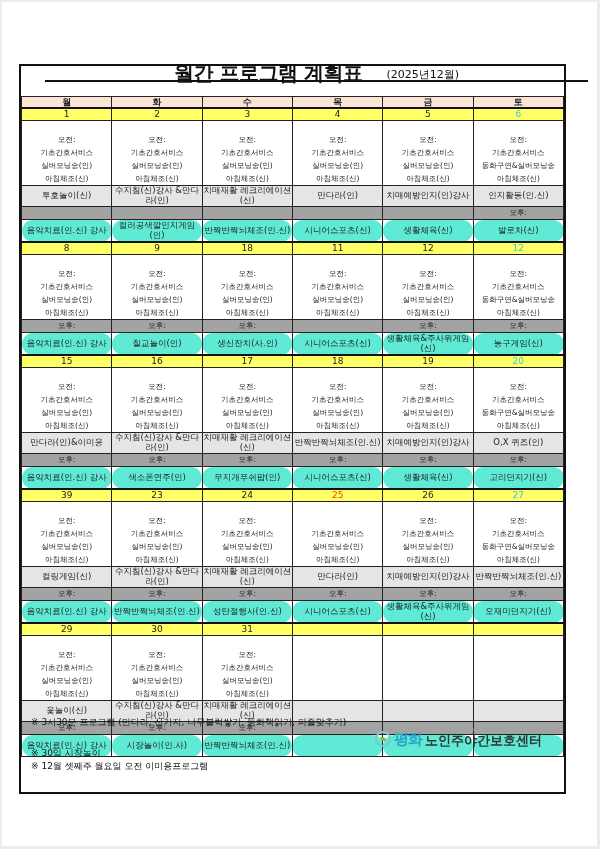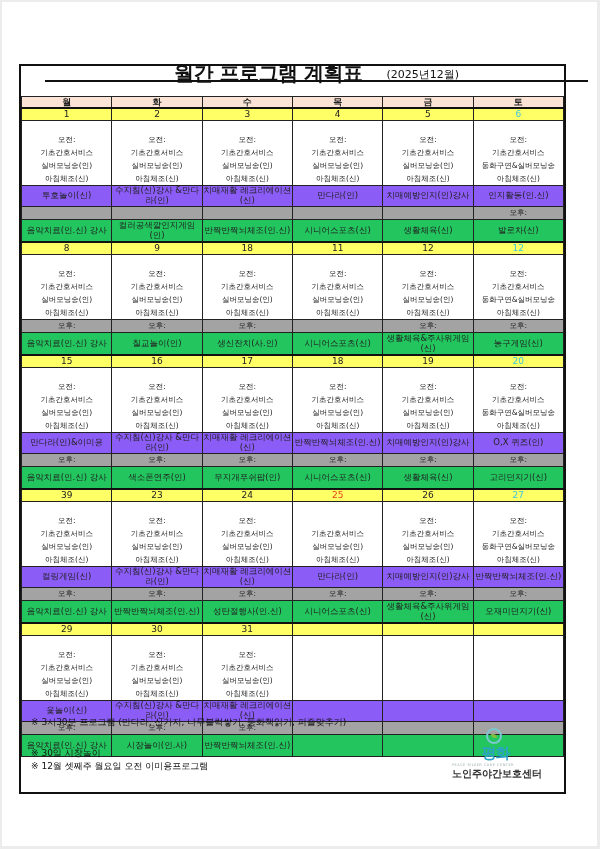--- a/index.html
+++ b/index.html
@@ -27,43 +27,43 @@
     overflow: hidden; line-height: 1.15;
   }
   .cal col { width: 16.666%; }
   .cal td + td { border-left: 1.5px solid #111; }
   .hdr td { background: #fbe4d6; height: 10px; font-size: 9px; font-weight: bold; line-height: 10px; }
   .date td { background: #ffff66; height: 11px; font-size: 9px; line-height: 11px; border-top: 2px solid #111; }
   .date td.sat { color: #3ec6d9; }
   .date td.holiday { color: #e8401c; margin-top: 16px; }
   .am td { background: #fff; height: 52px; vertical-align: top; padding-top: 12px; }
   .am .line { display: block; height: 13px; line-height: 13px; font-size: 7.5px; white-space: nowrap; }
-  .pm1 td { background: #8b5cf6; height: 20px; font-size: 8.5px; }
+  .pm1 td { background: #e5e5e5; height: 20px; font-size: 8.5px; }
   .pmlbl td { background: #a3a3a3; height: 12px; font-size: 7.5px; line-height: 12px; }
-  .pm2 td { background: #22c55e; height: 21px; font-size: 8.5px; }
+  .pm2 td { background: #5eead4; height: 21px; font-size: 8.5px; border-radius: 11px; }
   .notes {
     position: absolute; left: 8px; top: 648px; width: 100%; height: 80px;
     font-size: 9px; color: #111;
   }
   .note { position: absolute; left: 2px; white-space: nowrap; }
   .logo {
-    position: absolute; right: 22px; top: 662px; display: flex; align-items: center; flex-direction: column;
+    position: absolute; right: 22px; top: 662px; display: flex; align-items: center;
   }
   .logo-mark {
     width: 16px; height: 16px; border-radius: 50%; border: 2px solid #7cc7cf; box-sizing: border-box;
     position: relative; margin-right: 3px;
   }
   .logo-mark::after {
     content: ""; position: absolute; left: 3px; top: 4px; width: 6px; height: 4px;
     background: #7fbf3f; border-radius: 0 4px 0 4px;
   }
   .logo-main { font-size: 15px; font-weight: bold; color: #2aa3c7; letter-spacing: -1px; }
   .logo-sub { display: flex; flex-direction: column; margin-left: 3px; }
   .logo-en { font-size: 3.5px; color: #9aa; letter-spacing: 0.5px; }
-  .logo-ko { font-size: 10px; color: #333; font-weight: bold; }
+  .logo-ko { font-size: 13px; color: #333; font-weight: bold; }
 </style>
 </head>
 <body>
 
 <div class="page">
   <div class="frame">
     <div class="title-row">
       <span class="title">월간 프로그램 계획표</span>
       <span class="subtitle">(2025년12월)</span>
     </div>

